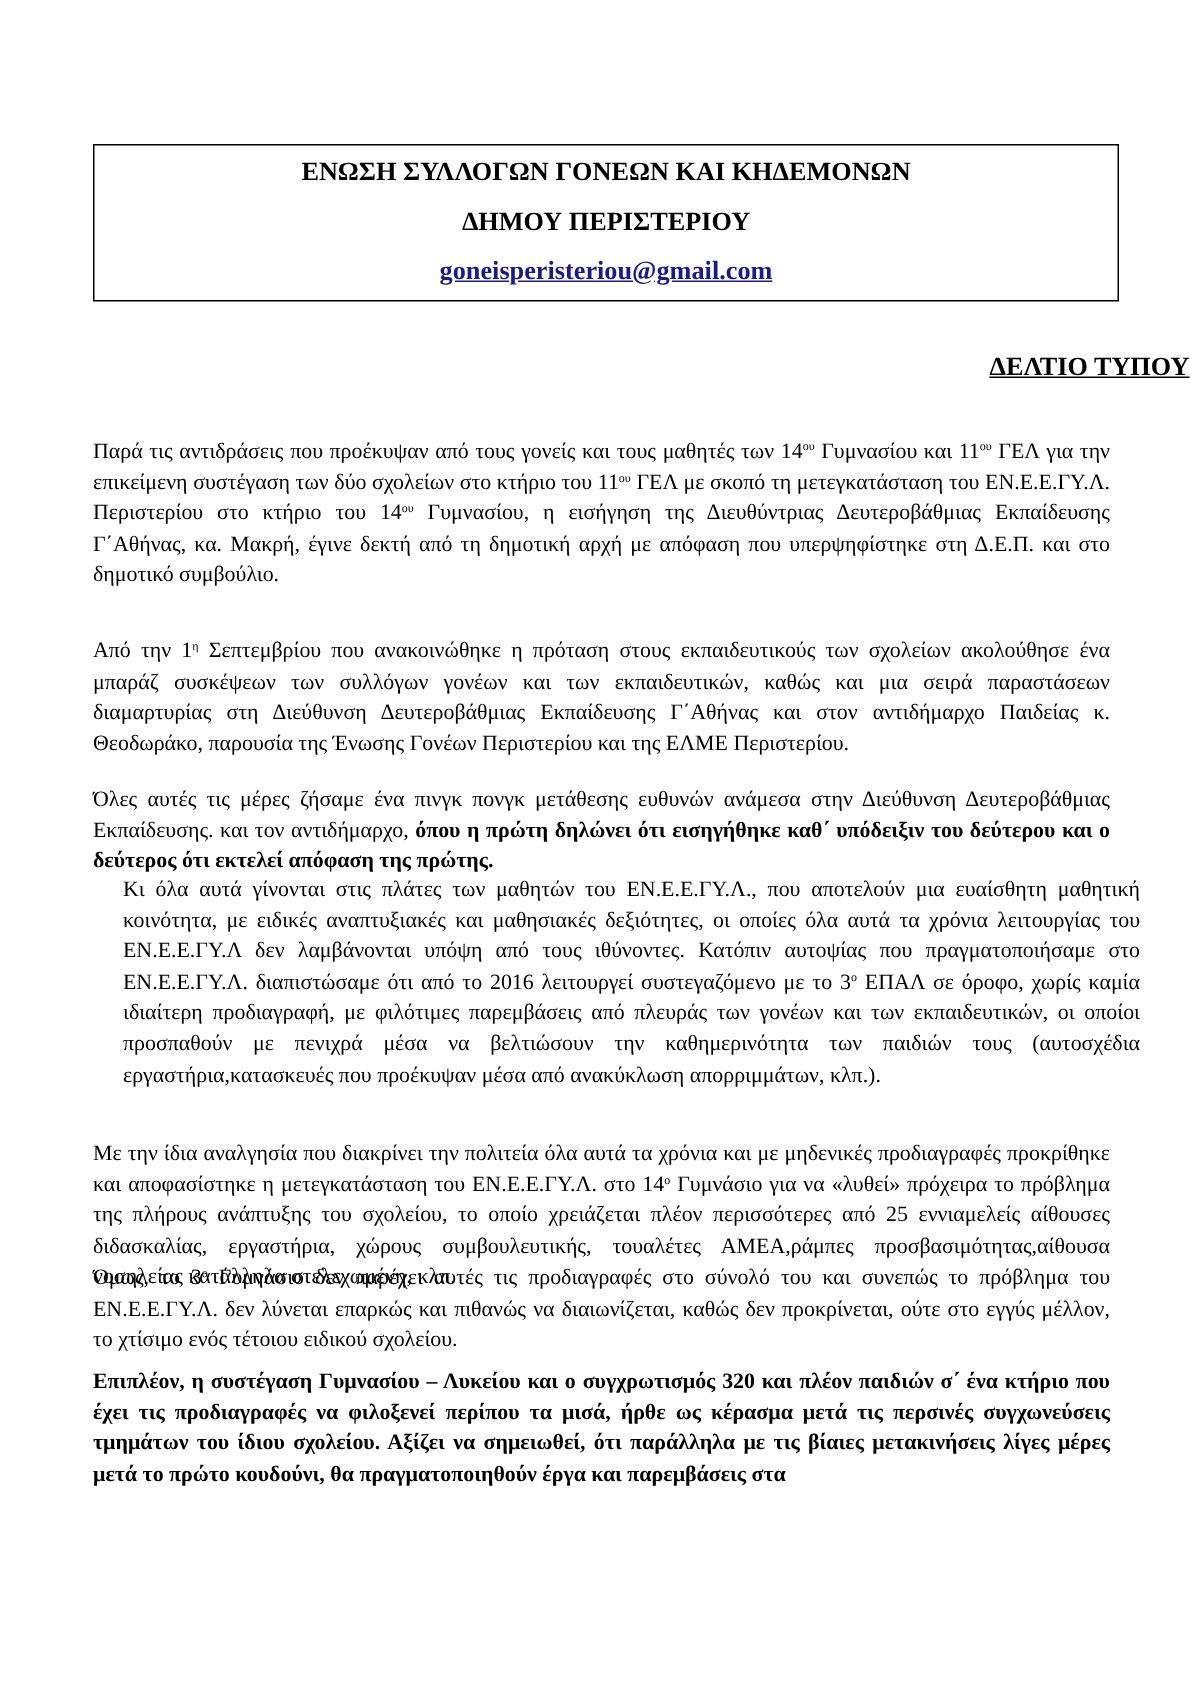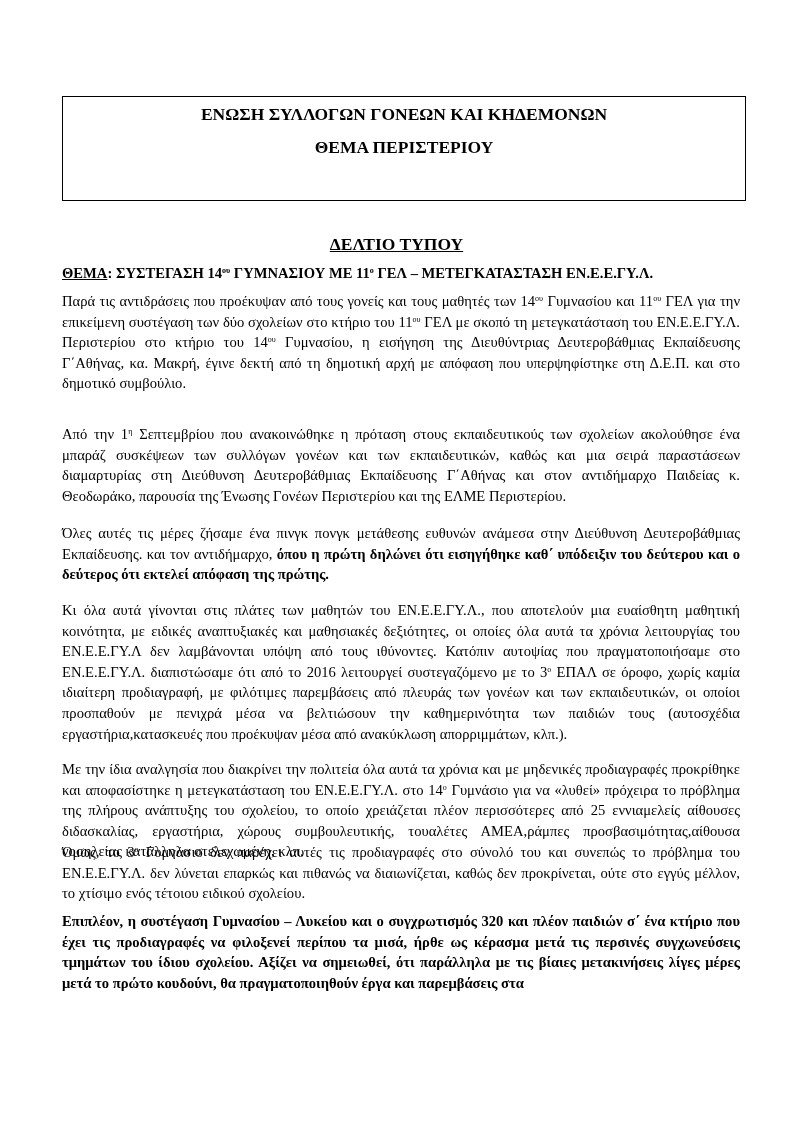--- a/index.html
+++ b/index.html
@@ -6,50 +6,52 @@
     body { width: 793px; height: 1122px; overflow: hidden; position: relative;
       font-family: "Liberation Serif", "DejaVu Serif", serif; color: #000; }
     .page { position: absolute; left: 0; top: 0; width: 793px; height: 1122px; background: #fff; }
     .header-box { position: absolute; left: 62px; top: 96px; width: 684px; height: 105px;
       border: 1.5px solid #000; box-sizing: border-box; text-align: center; }
     .header-line { font-weight: bold; font-size: 17.5px; line-height: 20px; position: absolute; left: 0; right: 0; }
     .hl1 { top: 7px; }
     .hl2 { top: 40px; }
     .hl3 { top: 73px; }
     .email { color: #1a1a8c; text-decoration: underline; }
-    .title { position: absolute; left: 0; width: 793px; top: 234px; text-align: center;
+    .title { position: absolute; left: 0; width: 793px; top: 234px; text-align: right;
       font-weight: bold; font-size: 17.5px; text-decoration: underline; line-height: 20px; }
     .subject { position: absolute; left: 62px; top: 264px; width: 690px; font-weight: bold; font-size: 14.6px;
       line-height: 18px; white-space: nowrap; }
     .subject .lbl { text-decoration: underline; }
     sup { font-size: 8px; vertical-align: 5px; line-height: 0; }
     .para { position: absolute; left: 62px; width: 678px; font-size: 14.6px; line-height: 20.6px;
       text-align: justify; margin: 0; }
     .p1 { top: 291px; }
     .p2 { top: 424px; }
     .p3 { top: 495px; margin-top: 28px; }
-    .p4 { top: 600px; }
+    .p4 { top: 583px; margin-left: 20px; }
     .p5 { top: 759px; }
     .p6 { top: 842px; }
     .p7 { top: 911px; font-weight: bold; }
     .bold { font-weight: bold; }
   </style>
 </head>
 <body>
 
 <div class="page">
 
   <div class="header-box">
     <div class="header-line hl1">ΕΝΩΣΗ ΣΥΛΛΟΓΩΝ ΓΟΝΕΩΝ ΚΑΙ ΚΗΔΕΜΟΝΩΝ</div>
-    <div class="header-line hl2">ΘΕΜΑ ΠΕΡΙΣΤΕΡΙΟΥ</div>
+    <div class="header-line hl2">ΔΗΜΟΥ ΠΕΡΙΣΤΕΡΙΟΥ</div>
+    <div class="header-line hl3">
+      <span class="email">goneisperisteriou@gmail.com</span>
+    </div>
   </div>
 
   <div class="title">ΔΕΛΤΙΟ ΤΥΠΟΥ</div>
 
-  <div class="subject"><span class="lbl">ΘΕΜΑ</span><span>: </span><span>ΣΥΣΤΕΓΑΣΗ 14</span><sup>ου</sup><span> ΓΥΜΝΑΣΙΟΥ ΜΕ 11</span><sup>ο</sup><span> ΓΕΛ – ΜΕΤΕΓΚΑΤΑΣΤΑΣΗ ΕΝ.Ε.Ε.ΓΥ.Λ.</span></div>
 
   <p class="para p1"><span>Παρά τις αντιδράσεις που προέκυψαν από τους γονείς και τους μαθητές των 14</span><sup>ου</sup><span> Γυμνασίου και 11</span><sup>ου</sup><span> ΓΕΛ για την επικείμενη συστέγαση των δύο σχολείων στο κτήριο του 11</span><sup>ου</sup><span> ΓΕΛ με σκοπό τη μετεγκατάσταση του ΕΝ.Ε.Ε.ΓΥ.Λ. Περιστερίου στο κτήριο του 14</span><sup>ου</sup><span> Γυμνασίου, η εισήγηση της Διευθύντριας Δευτεροβάθμιας Εκπαίδευσης Γ΄Αθήνας, κα. Μακρή, έγινε δεκτή από τη δημοτική αρχή με απόφαση που υπερψηφίστηκε στη Δ.Ε.Π. και στο δημοτικό συμβούλιο.</span></p>
 
   <p class="para p2"><span>Από την 1</span><sup>η</sup><span> Σεπτεμβρίου που ανακοινώθηκε η πρόταση στους εκπαιδευτικούς των σχολείων ακολούθησε ένα μπαράζ συσκέψεων των συλλόγων γονέων και των εκπαιδευτικών, καθώς και μια σειρά παραστάσεων διαμαρτυρίας στη Διεύθυνση Δευτεροβάθμιας Εκπαίδευσης Γ΄Αθήνας και στον αντιδήμαρχο Παιδείας κ. Θεοδωράκο, παρουσία της Ένωσης Γονέων Περιστερίου και της ΕΛΜΕ Περιστερίου.</span></p>
 
   <p class="para p3"><span>Όλες αυτές τις μέρες ζήσαμε ένα πινγκ πονγκ μετάθεσης ευθυνών ανάμεσα στην Διεύθυνση Δευτεροβάθμιας Εκπαίδευσης. και τον αντιδήμαρχο, </span><span class="bold">όπου η πρώτη δηλώνει ότι εισηγήθηκε  καθ΄ υπόδειξιν του δεύτερου και ο δεύτερος ότι εκτελεί απόφαση της πρώτης.</span></p>
 
   <p class="para p4"><span>Κι όλα αυτά γίνονται στις πλάτες των μαθητών του ΕΝ.Ε.Ε.ΓΥ.Λ., που αποτελούν μια ευαίσθητη μαθητική κοινότητα, με ειδικές αναπτυξιακές και μαθησιακές δεξιότητες, οι οποίες όλα αυτά τα χρόνια λειτουργίας του ΕΝ.Ε.Ε.ΓΥ.Λ δεν λαμβάνονται υπόψη από τους ιθύνοντες. Κατόπιν αυτοψίας που πραγματοποιήσαμε στο ΕΝ.Ε.Ε.ΓΥ.Λ. διαπιστώσαμε ότι από το 2016 λειτουργεί συστεγαζόμενο με το 3</span><sup>ο</sup><span> ΕΠΑΛ σε όροφο, χωρίς καμία ιδιαίτερη προδιαγραφή, με φιλότιμες παρεμβάσεις από πλευράς των γονέων και των εκπαιδευτικών, οι οποίοι προσπαθούν με πενιχρά μέσα  να βελτιώσουν την καθημερινότητα των παιδιών τους (αυτοσχέδια εργαστήρια,κατασκευές που προέκυψαν μέσα από ανακύκλωση απορριμμάτων, κλπ.).</span></p>
 
   <p class="para p5"><span>Με την ίδια αναλγησία που διακρίνει την πολιτεία όλα αυτά τα χρόνια και με μηδενικές προδιαγραφές προκρίθηκε και αποφασίστηκε η μετεγκατάσταση του ΕΝ.Ε.Ε.ΓΥ.Λ. στο 14</span><sup>ο</sup><span> Γυμνάσιο για να «λυθεί» πρόχειρα το πρόβλημα της πλήρους ανάπτυξης του σχολείου, το οποίο χρειάζεται πλέον περισσότερες από 25 εννιαμελείς αίθουσες διδασκαλίας, εργαστήρια, χώρους συμβουλευτικής, τουαλέτες ΑΜΕΑ,ράμπες προσβασιμότητας,αίθουσα νοσηλείας κατάλληλα στελεχωμένη, κλπ.</span></p>

